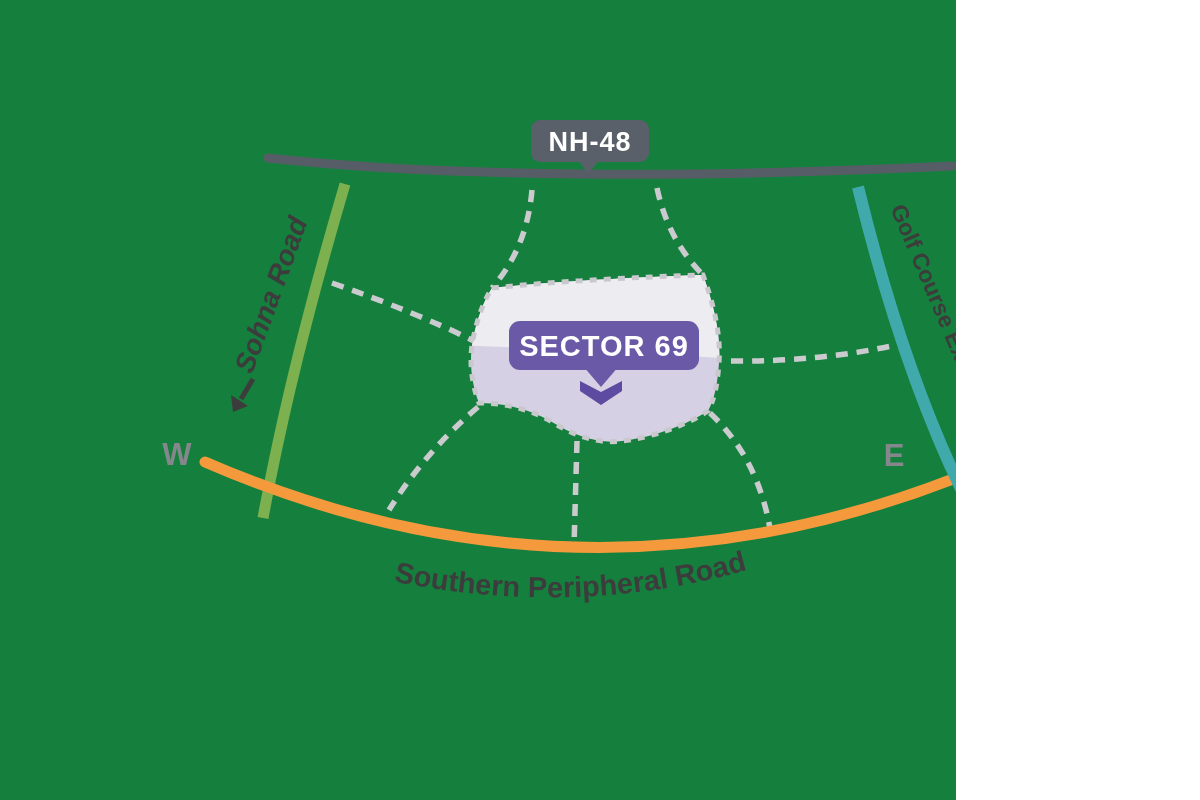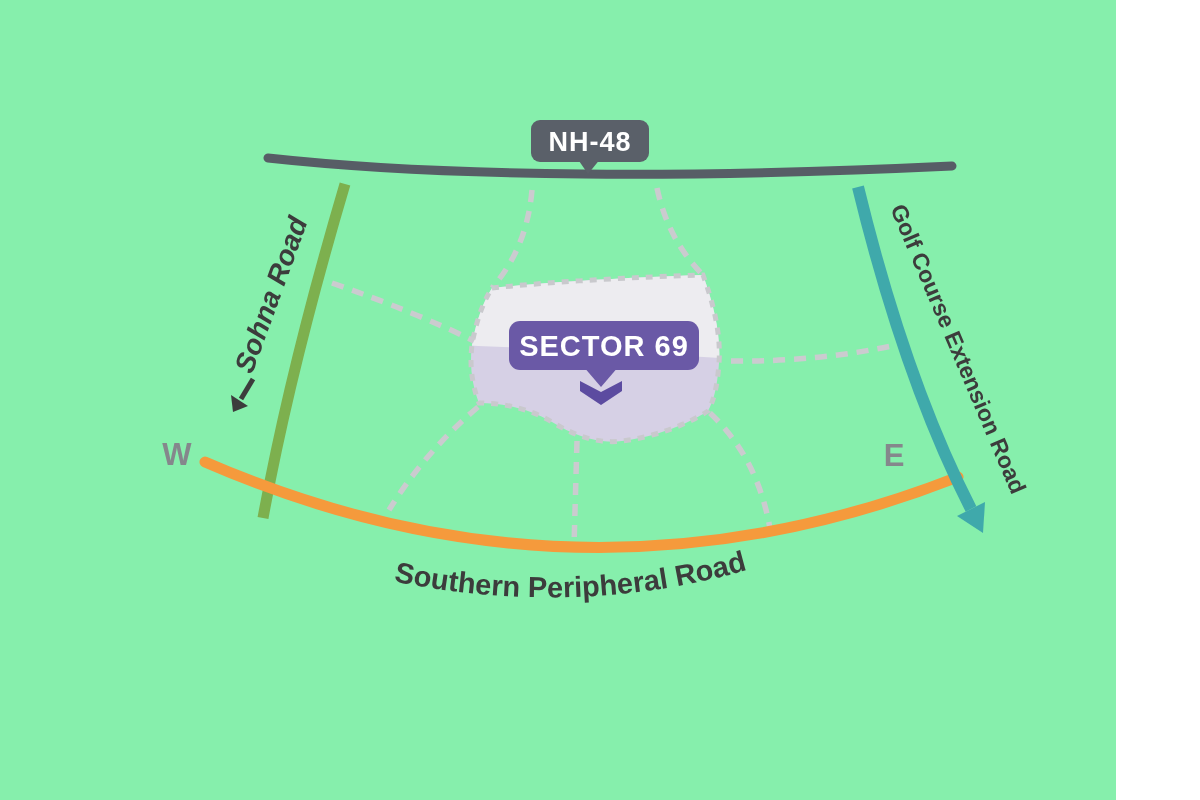--- a/index.html
+++ b/index.html
@@ -1,16 +1,16 @@
 <!DOCTYPE html>
 <html><head>
 <meta charset="utf-8">
 <style>
   html,body{margin:0;padding:0;background:#ffffff;}
-  .stage{position:relative;width:1116px;height:800px;background:#86efac;overflow:hidden;}
+  .stage{position:relative;width:956px;height:800px;background:#15803d;overflow:hidden;}
   svg{display:block;}
   text{font-family:"Liberation Sans", sans-serif;}
   .badge-text{fill:#ffffff;font-weight:bold;letter-spacing:1px;}
   .nh48-text{font-size:27px;}
   .sector-text{font-size:29px;}
   .road-label{fill:#3c3c3c;font-weight:bold;}
   .sohna-label{font-size:28px;font-style:italic;}
   .golf-label{font-size:23px;}
   .spr-label{font-size:29px;}
   .compass{fill:#85878c;font-weight:bold;font-size:31px;}

